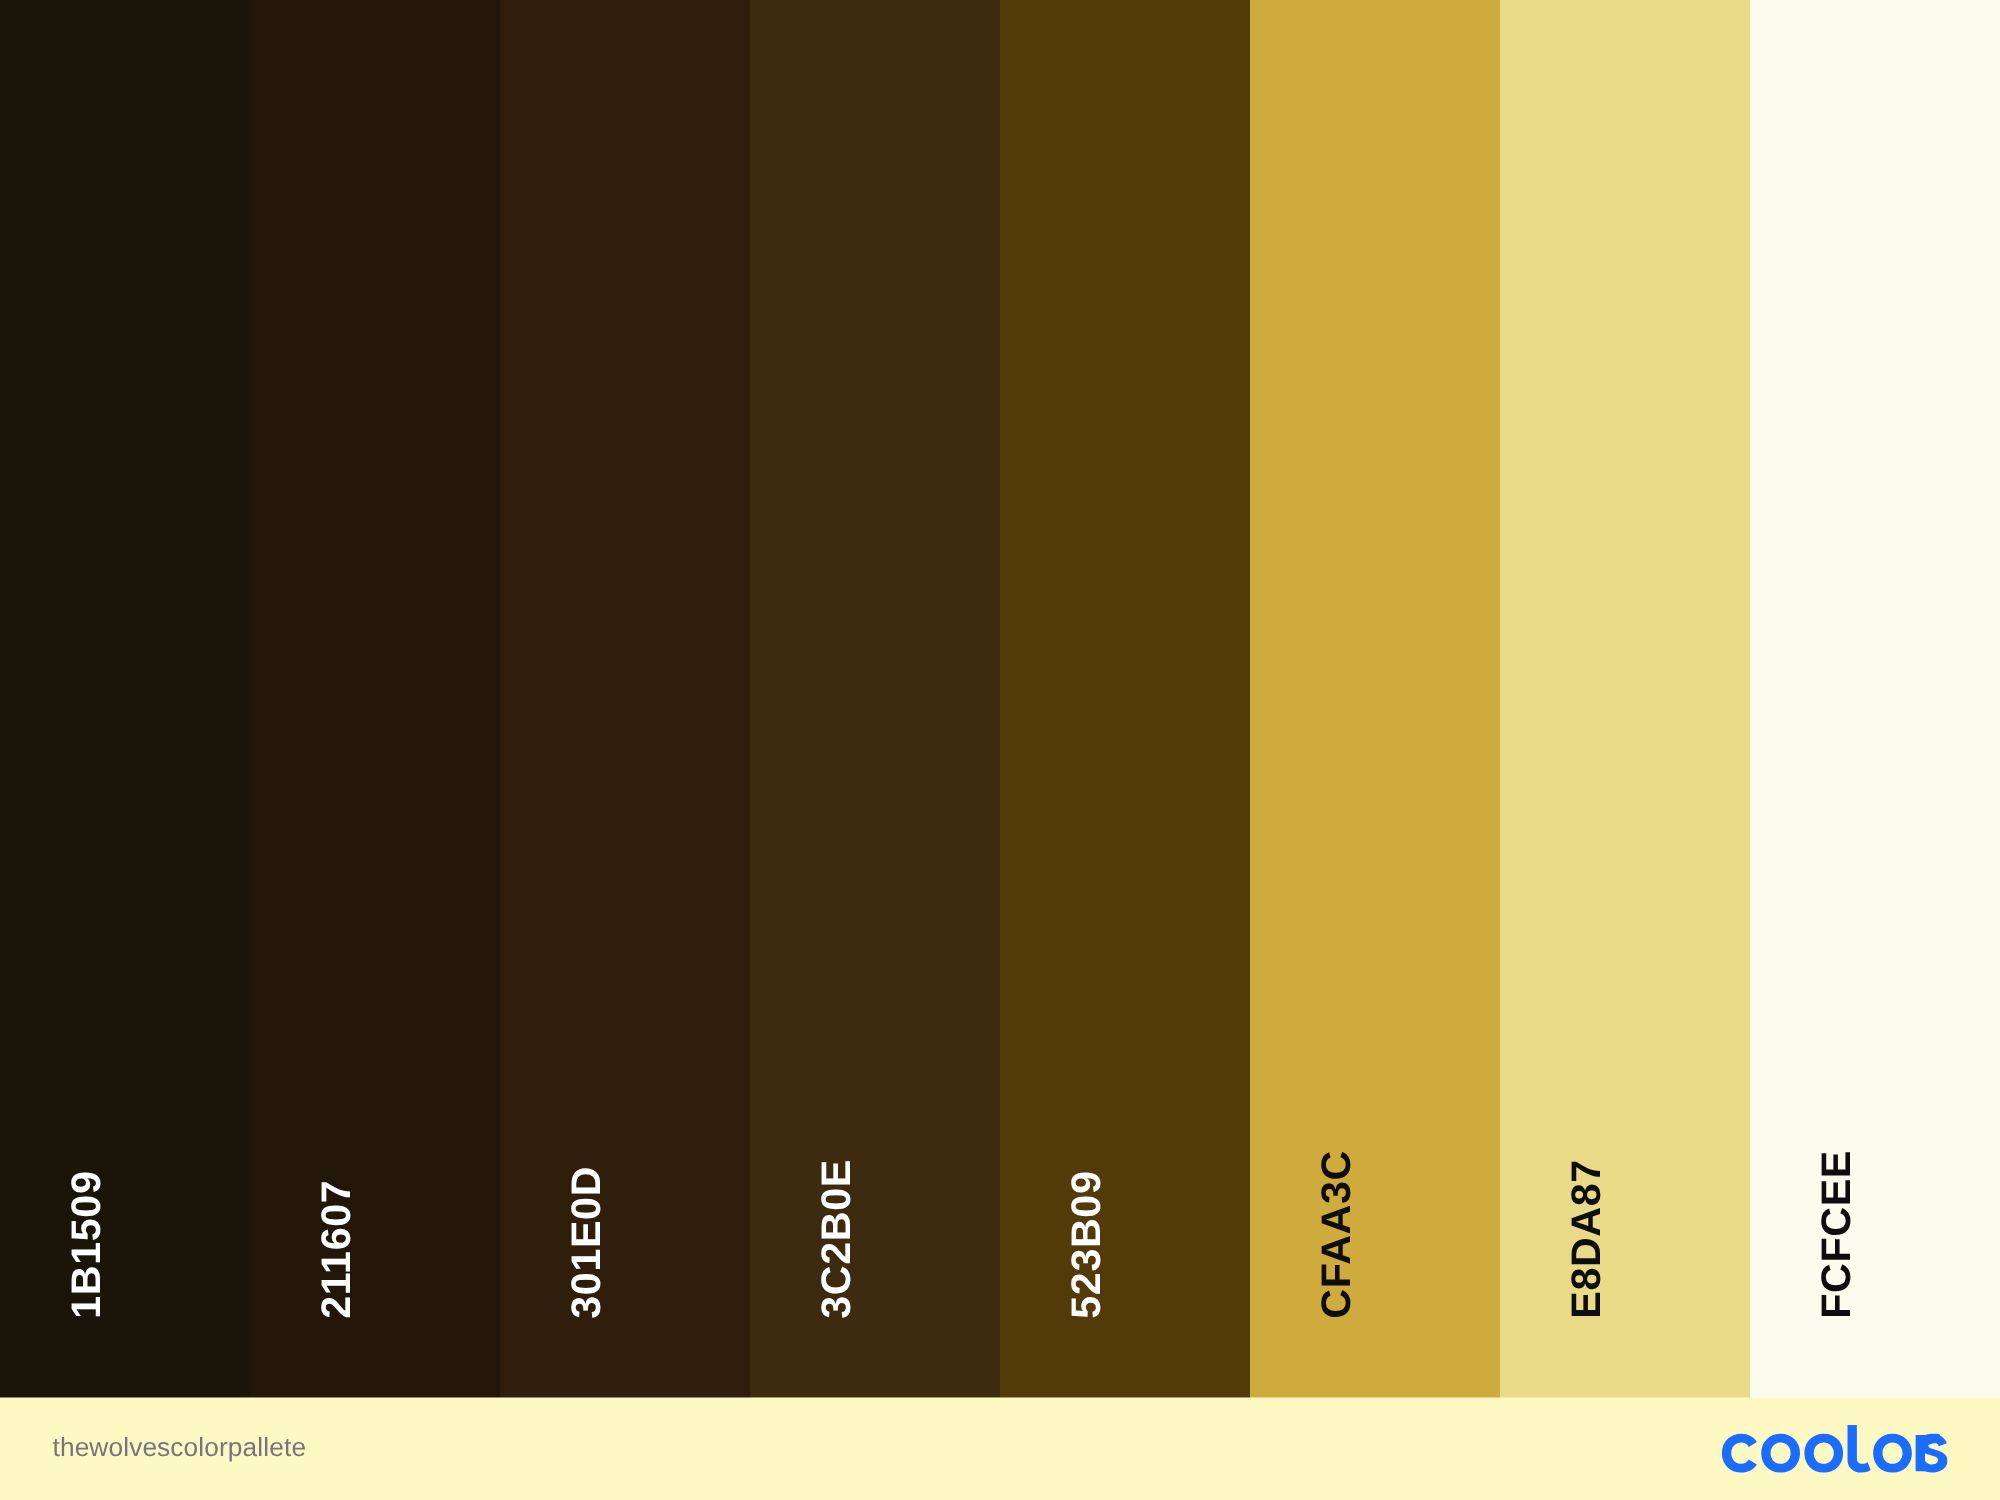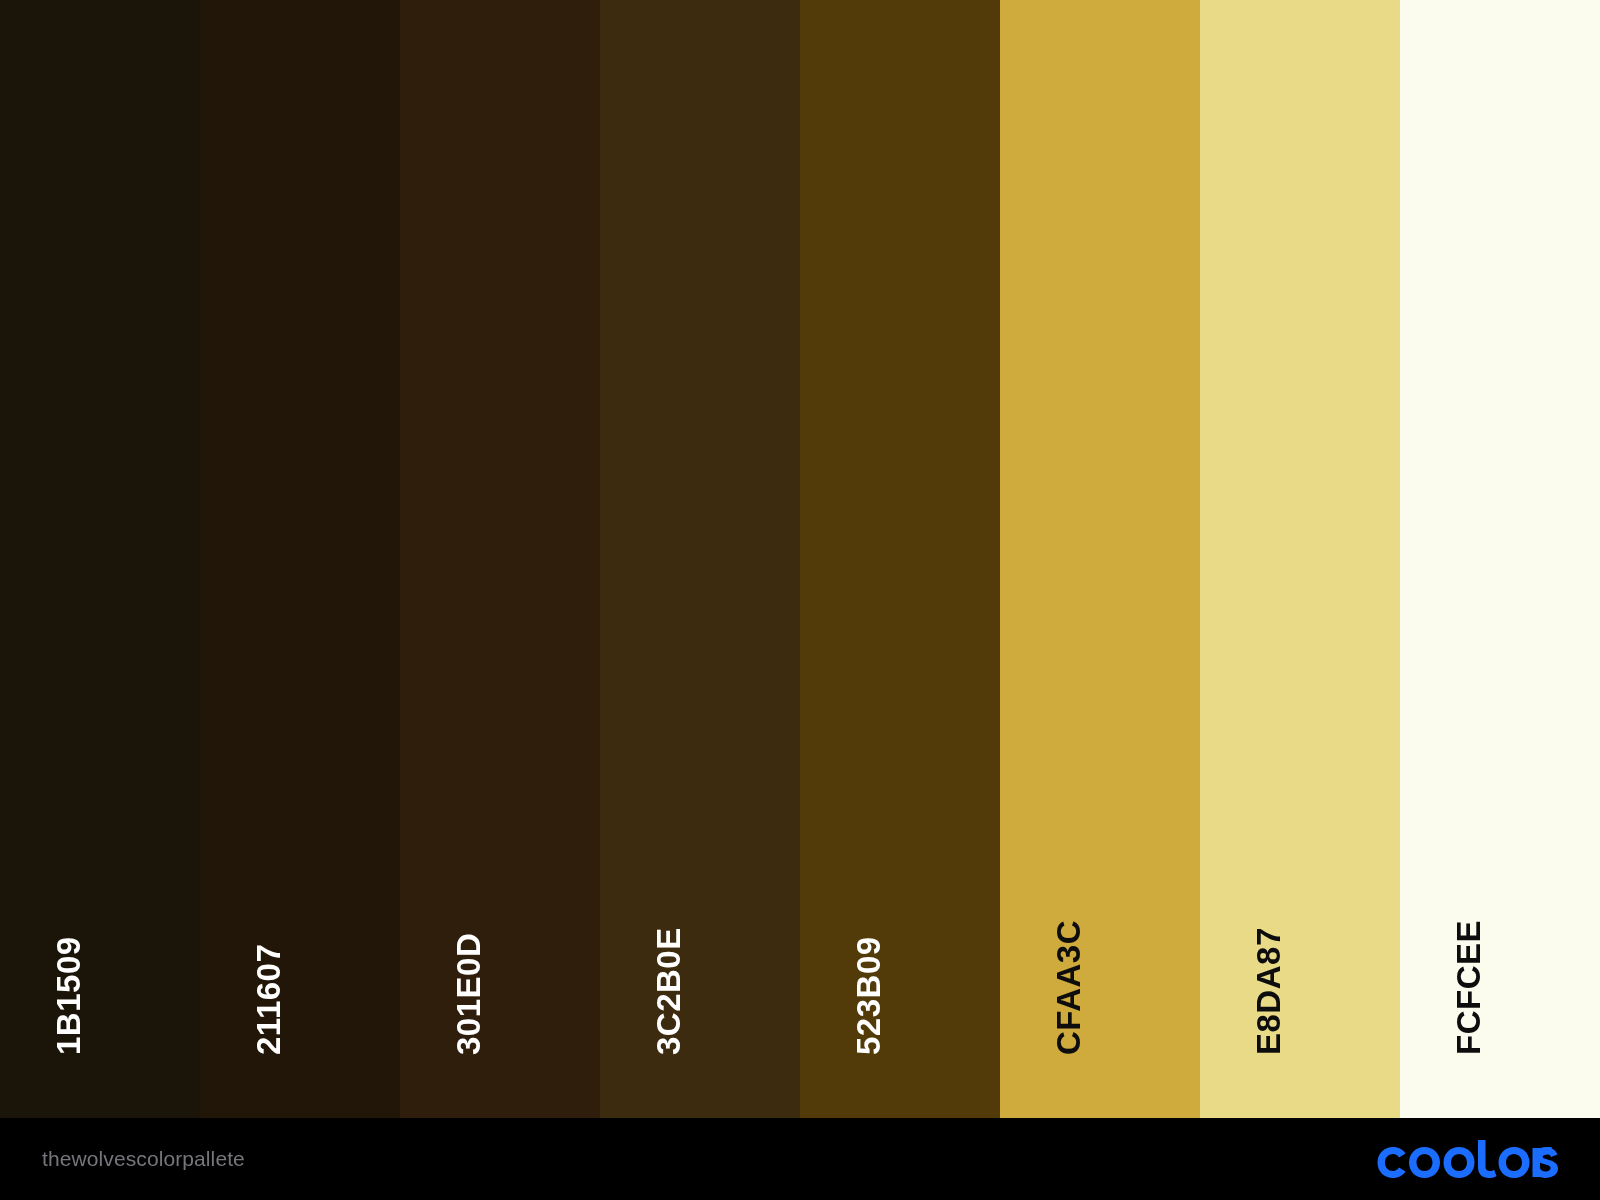--- a/index.html
+++ b/index.html
@@ -44,21 +44,21 @@
     line-height:1;
     user-select:none;
   }
   .swatch-label.light-text { color:#ffffff; }
   .swatch-label.dark-text  { color:#0d0d0d; }
 
   
   .footer {
     flex:1 1 auto;
     width:1600px;
-    background:#000000;
+    background:#fef9c3;
     display:flex;
     align-items:center;
     justify-content:space-between;
     padding:0 42px 0 42px;
   }
   .footer-title {
     font-family:"Liberation Sans", sans-serif;
     font-size:21px;
     font-weight:400;
     color:#77757c;

